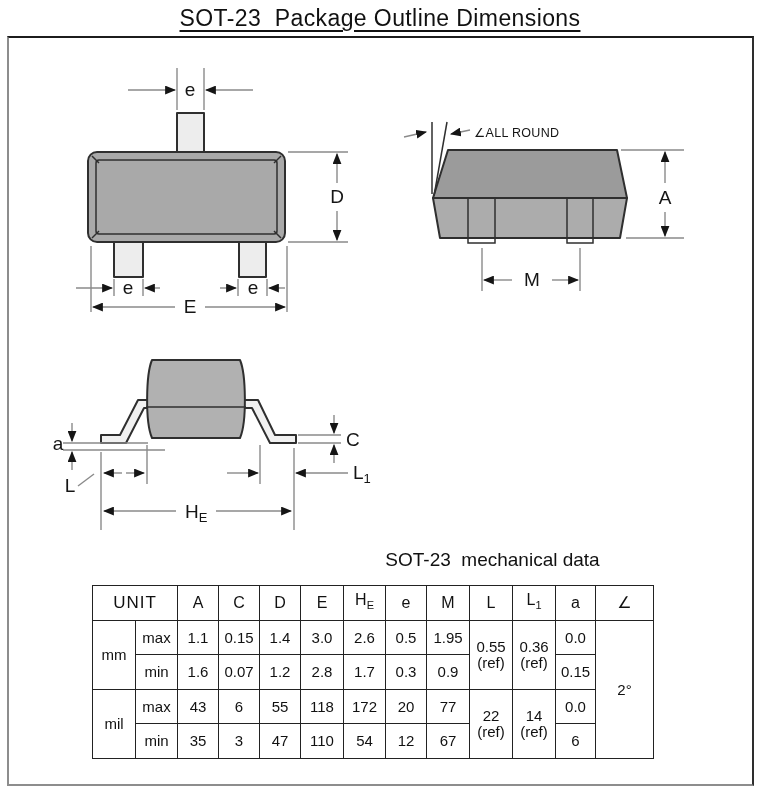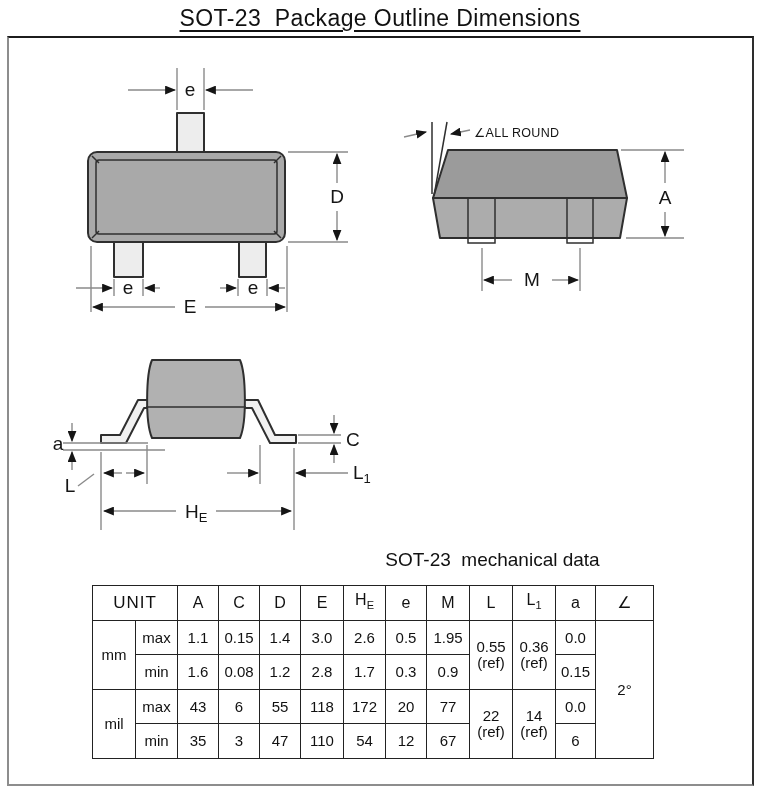--- a/index.html
+++ b/index.html
@@ -215,21 +215,21 @@
     <td rowspan="2">
           <div>0.36</div>
           <div>(ref)</div>
         </td>
     <td>0.0</td>
     <td rowspan="4">2°</td>
   </tr>
   <tr style="height:35px">
     <td>min</td>
     <td>1.6</td>
-    <td>0.08</td>
+    <td>0.07</td>
     <td>1.2</td>
     <td>2.8</td>
     <td>1.7</td>
     <td>0.3</td>
     <td>0.9</td>
     <td>0.15</td>
   </tr>
   <tr style="height:34px">
     <td rowspan="2">mil</td>
     <td>max</td>

